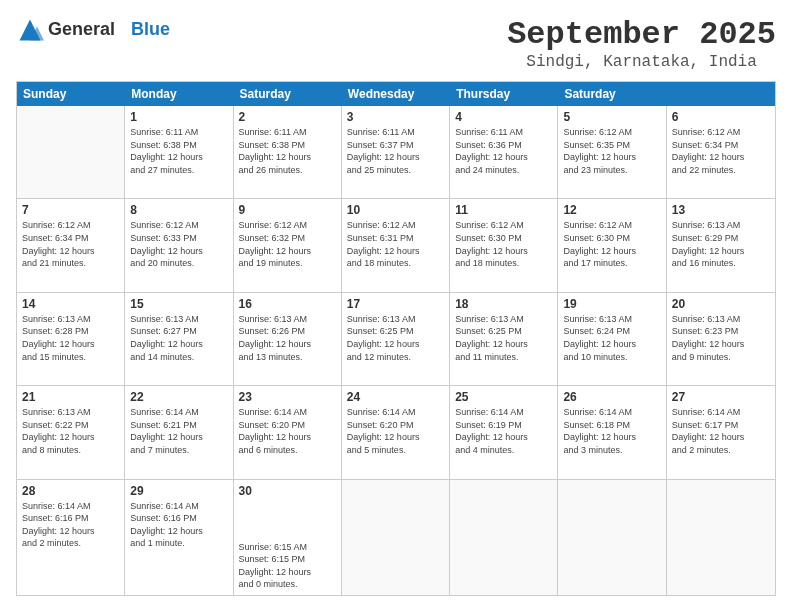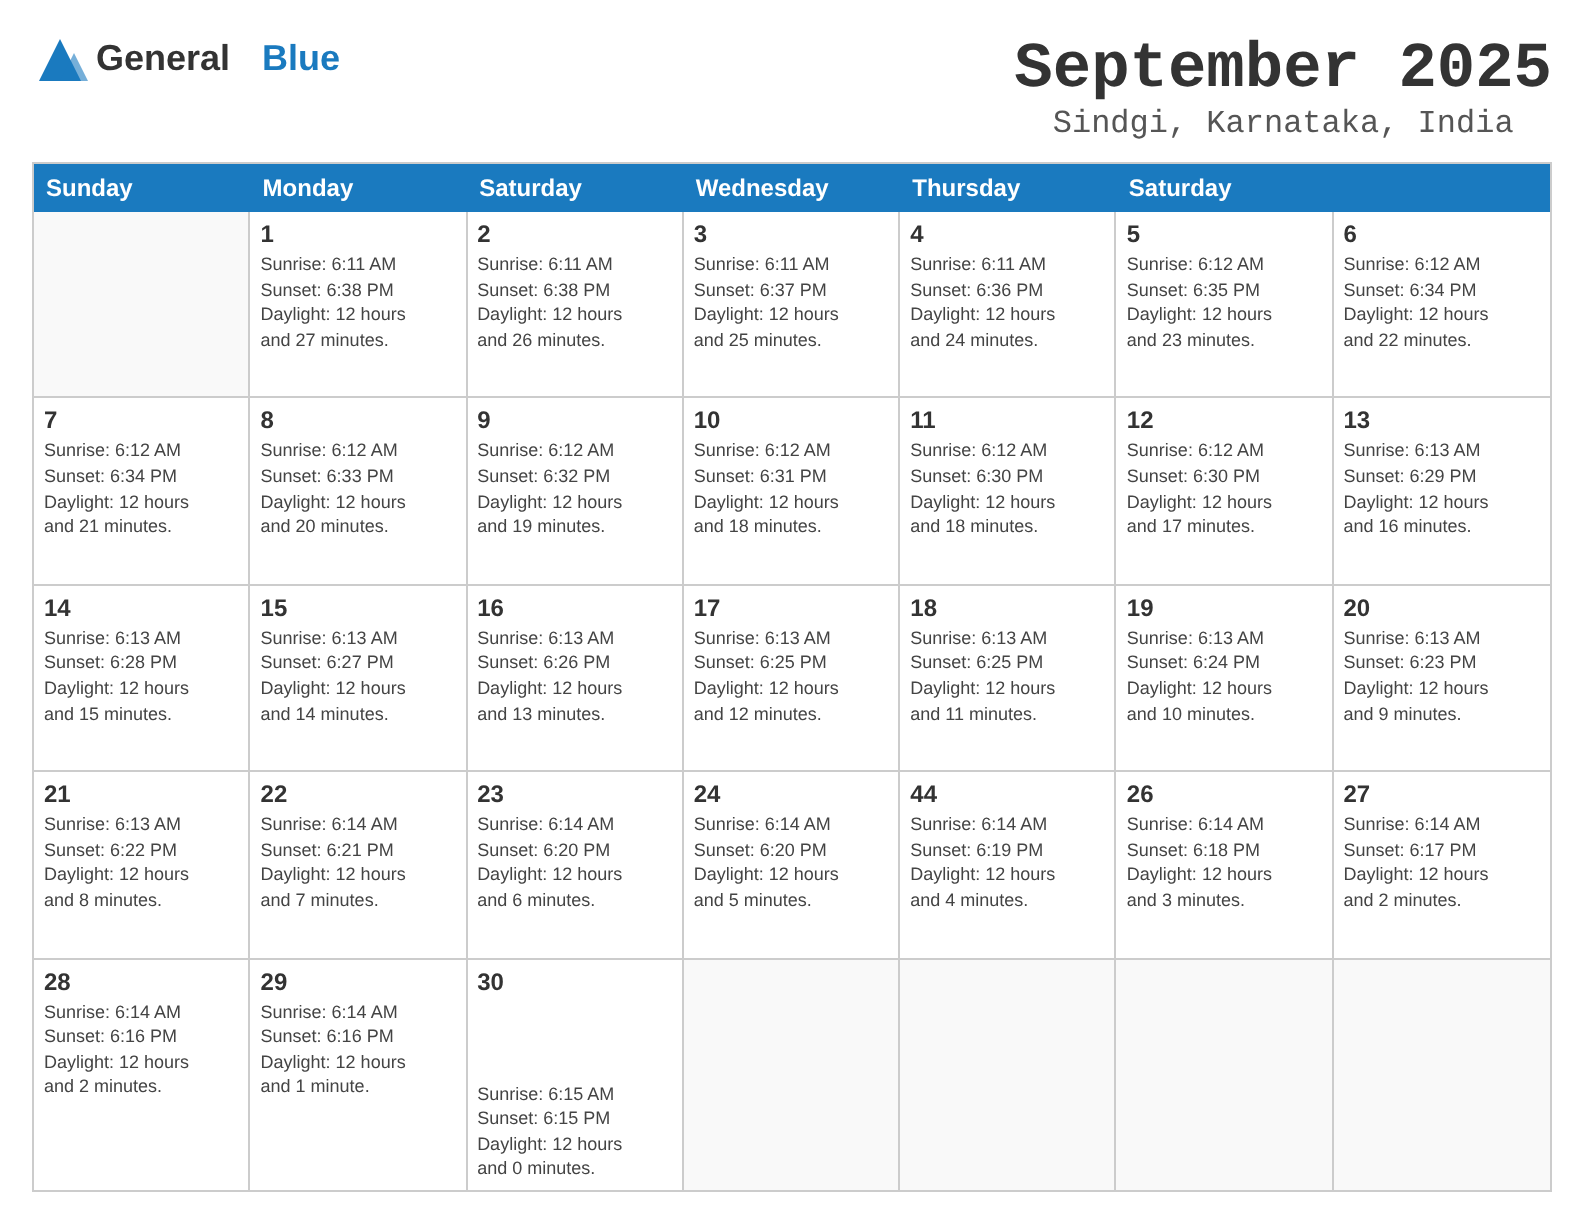--- a/index.html
+++ b/index.html
@@ -321,21 +321,21 @@
 and 6 minutes.</div>
           </div>
           <div class="cal-cell">
             <span class="day-num">24</span>
             <div class="day-info" style="white-space: pre-line;">Sunrise: 6:14 AM
 Sunset: 6:20 PM
 Daylight: 12 hours
 and 5 minutes.</div>
           </div>
           <div class="cal-cell">
-            <span class="day-num">44</span>
+            <span class="day-num">25</span>
             <div class="day-info" style="white-space: pre-line;">Sunrise: 6:14 AM
 Sunset: 6:19 PM
 Daylight: 12 hours
 and 4 minutes.</div>
           </div>
           <div class="cal-cell">
             <span class="day-num">26</span>
             <div class="day-info" style="white-space: pre-line;">Sunrise: 6:14 AM
 Sunset: 6:18 PM
 Daylight: 12 hours

